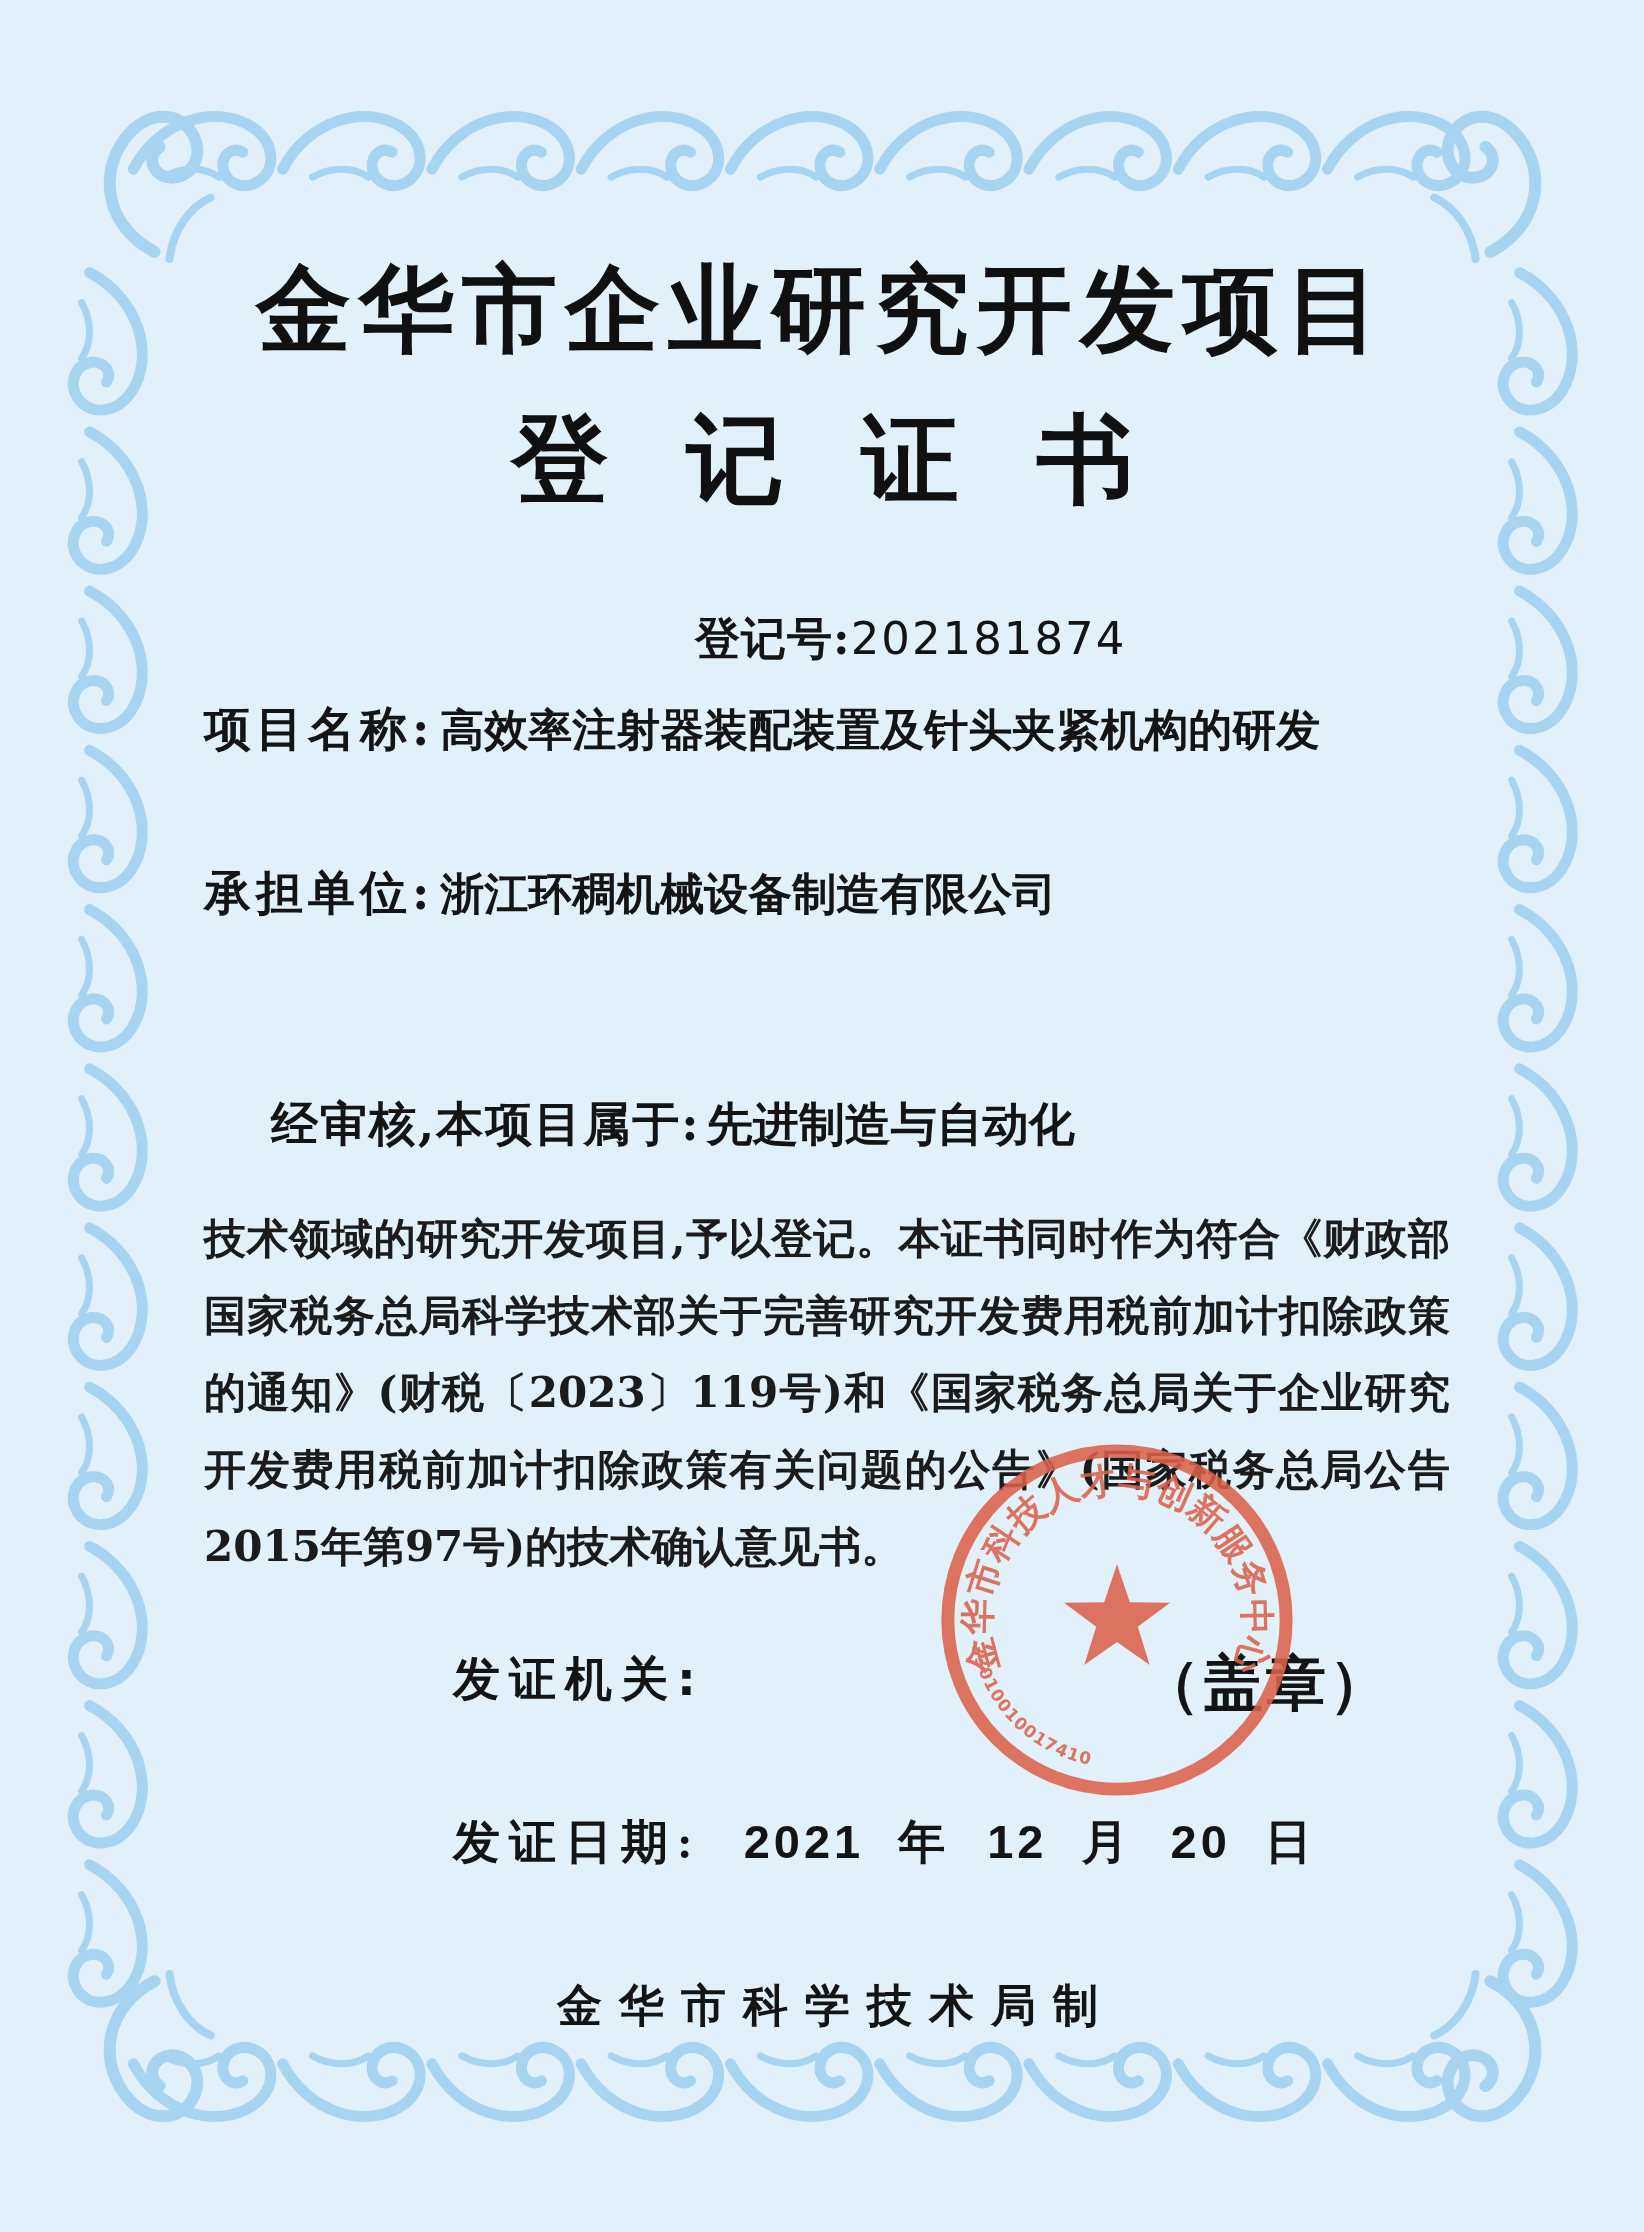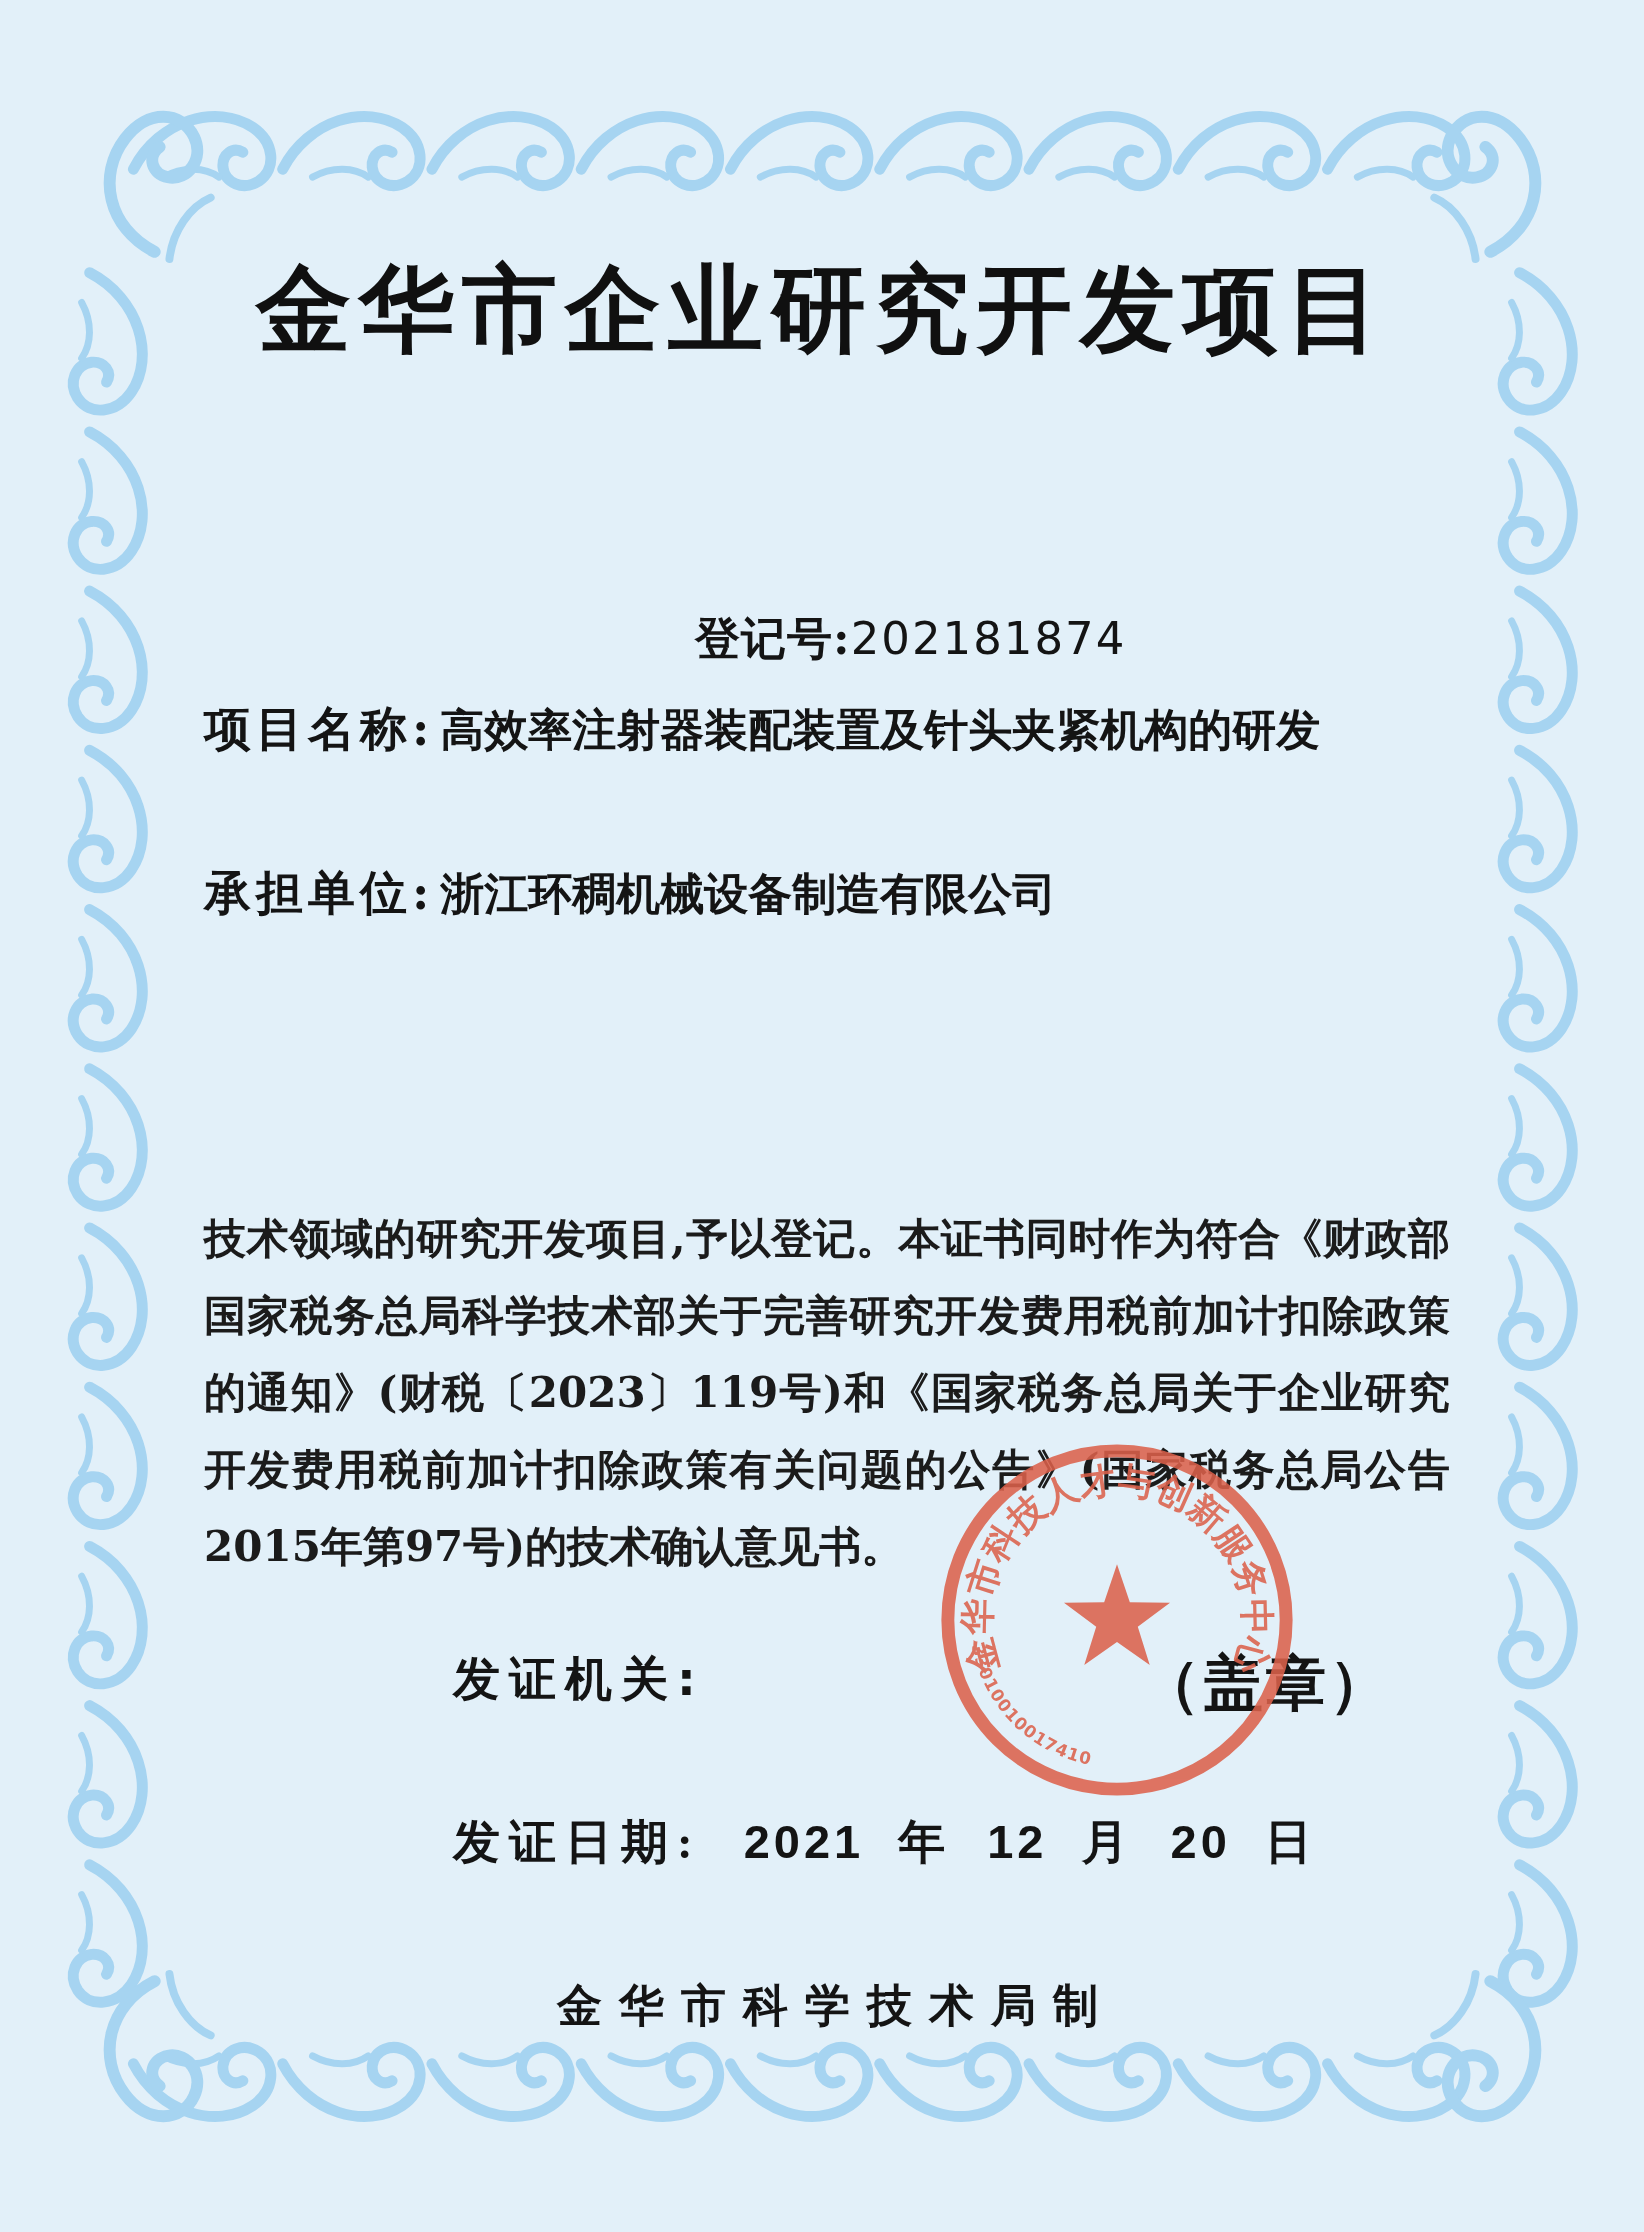--- a/index.html
+++ b/index.html
@@ -154,35 +154,40 @@
 
     <use href="#cornerCurl" transform="translate(78,196) rotate(-50)"></use>
     <use href="#cornerCurl" transform="translate(1575,196) scale(-1,1) rotate(-50)"></use>
     <use href="#cornerCurl" transform="translate(78,2048) scale(1,-1) rotate(-50)"></use>
     <use href="#cornerCurl" transform="translate(1575,2048) scale(-1,-1) rotate(-50)"></use>
   </svg>
 
   <div class="content">
 
     <div class="abs title1">金华市企业研究开发项目</div>
+    <div class="abs title2">登记证书</div>
 
     <div class="abs regno">
       <span>登记号:</span><span class="num">202181874</span>
     </div>
 
     <div class="abs field row-project">
       <span class="field-label">项目名称:</span>
       <span class="field-value">高效率注射器装配装置及针头夹紧机构的研发</span>
     </div>
 
     <div class="abs field row-undertaker">
       <span class="field-label">承担单位:</span>
       <span class="field-value">浙江环稠机械设备制造有限公司</span>
     </div>
 
+    <div class="abs review">
+      <span class="field-label">经审核,本项目属于:</span>
+      <span class="field-value">先进制造与自动化</span>
+    </div>
 
     <div class="abs para">技术领域的研究开发项目,予以登记。本证书同时作为符合《财政部国家税务总局科学技术部关于完善研究开发费用税前加计扣除政策的通知》(财税〔2023〕119号)和《国家税务总局关于企业研究开发费用税前加计扣除政策有关问题的公告》(国家税务总局公告2015年第97号)的技术确认意见书。</div>
 
     <div class="abs issuer">发证机关:</div>
 
     <div class="abs sealnote">（盖章）</div>
 
     <svg class="abs seal" width="398" height="398" viewBox="-200 -200 400 400" aria-hidden="true">
       <g opacity="0.87">
         <circle r="170" fill="none" stroke="#dc614b" stroke-width="13"></circle>

